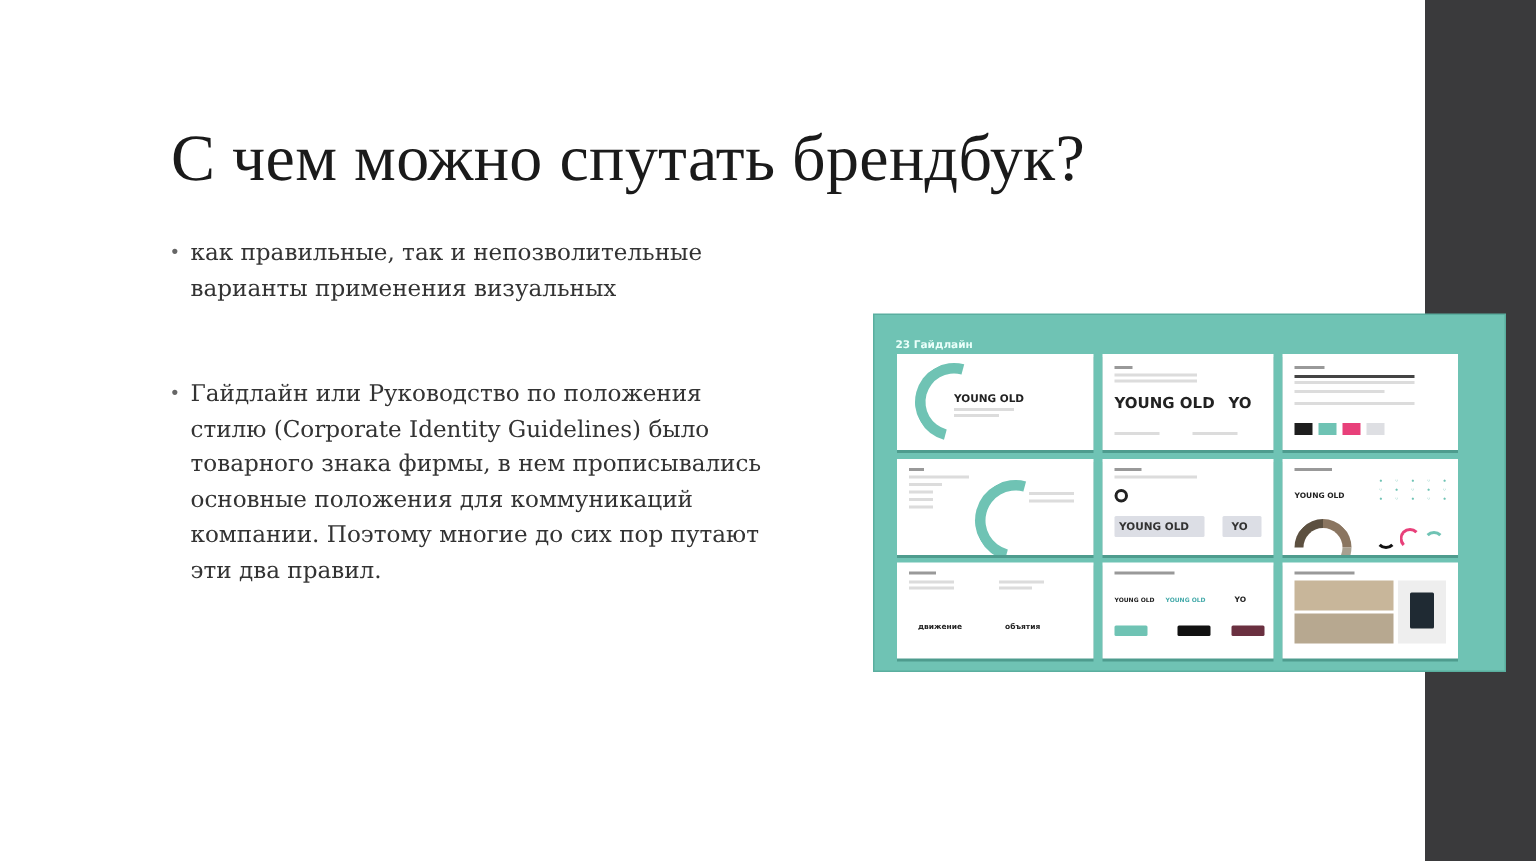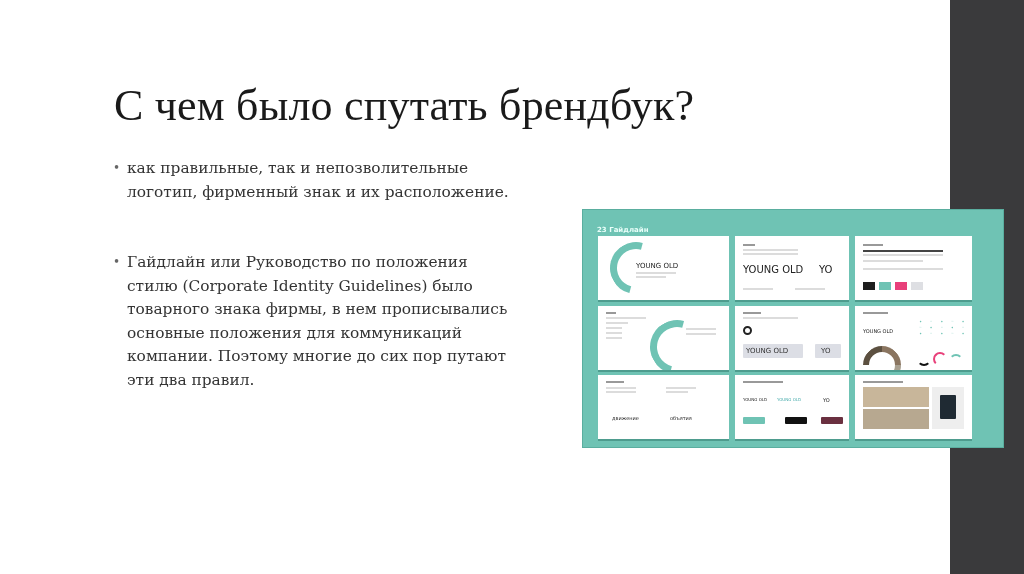--- a/index.html
+++ b/index.html
@@ -14,39 +14,39 @@
   .lines span { display:block; white-space:nowrap; }
 
   .preview { position:absolute; left:583px; top:210px; width:420px; height:237px; background:#6fc3b4; box-shadow:0 0 0 1px #5aae9f; }
   .preview-title { position:absolute; left:14px; top:16px; font-family:"DejaVu Sans", sans-serif; font-size:7px; font-weight:bold; color:#eafffa; }
   .card { position:absolute; background:#ffffff; box-shadow:0 2px 0 #4e9c8e; overflow:hidden; }
   .c1 { left:15px; }  .c2 { left:152px; } .c3 { left:272px; }
   .r1 { top:26px; height:64px; } .r2 { top:96px; height:64px; } .r3 { top:165px; height:64px; }
   .c1 { width:131px; } .c2 { width:114px; } .c3 { width:117px; }
   .tiny { position:absolute; font-family:"DejaVu Sans", sans-serif; font-size:3px; color:#555; }
   .gray-line { position:absolute; height:2px; background:#dcdcdc; }
-  .logo { position:absolute; font-family:"DejaVu Sans", sans-serif; font-weight:normal; color:#222; white-space:nowrap; }
+  .logo { position:absolute; font-family:"DejaVu Sans", sans-serif; font-weight:bold; color:#222; white-space:nowrap; }
   .arc { position:absolute; border-radius:50%; border-style:solid; border-color:#6fc3b4; }
   .swatch { position:absolute; width:12px; height:8px; top:46px; }
   .box { position:absolute; border-radius:1px; }
   .photo { position:absolute; }
 </style>
 </head>
 <body>
 
 <div class="dark-band"></div>
 
-<div class="title">С чем было спутать брендбук?</div>
+<div class="title">С чем можно спутать брендбук?</div>
 
 <ul class="bullets">
   <li class="bullet">
     <span class="bullet-dot">•</span>
     <div class="lines">
       <span>как правильные, так и непозволительные</span>
-      <span>логотип, фирменный знак и их расположение.</span>
+      <span>варианты применения визуальных</span>
     </div>
   </li>
   <li class="bullet">
     <span class="bullet-dot">•</span>
     <div class="lines">
       <span>Гайдлайн или Руководство по положения</span>
       <span>стилю (Corporate Identity Guidelines) было</span>
       <span>товарного знака фирмы, в нем прописывались</span>
       <span>основные положения для коммуникаций</span>
       <span>компании. Поэтому многие до сих пор путают</span>

